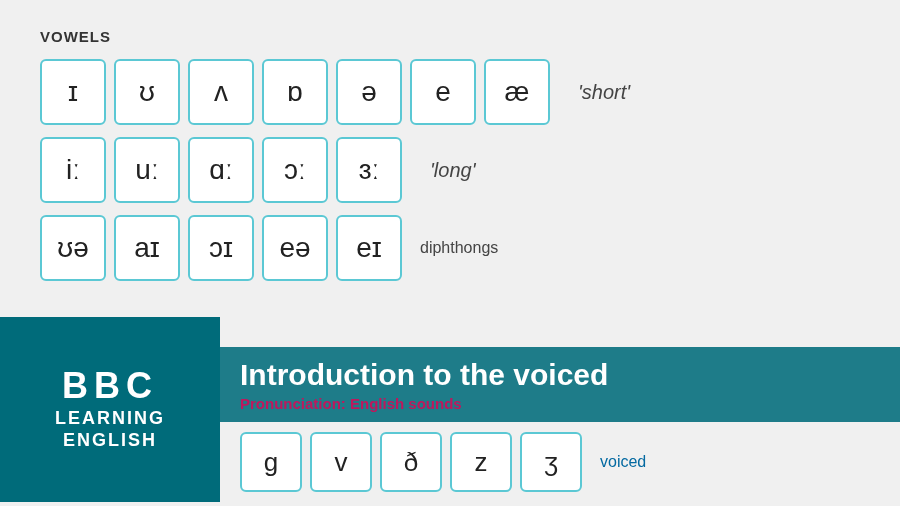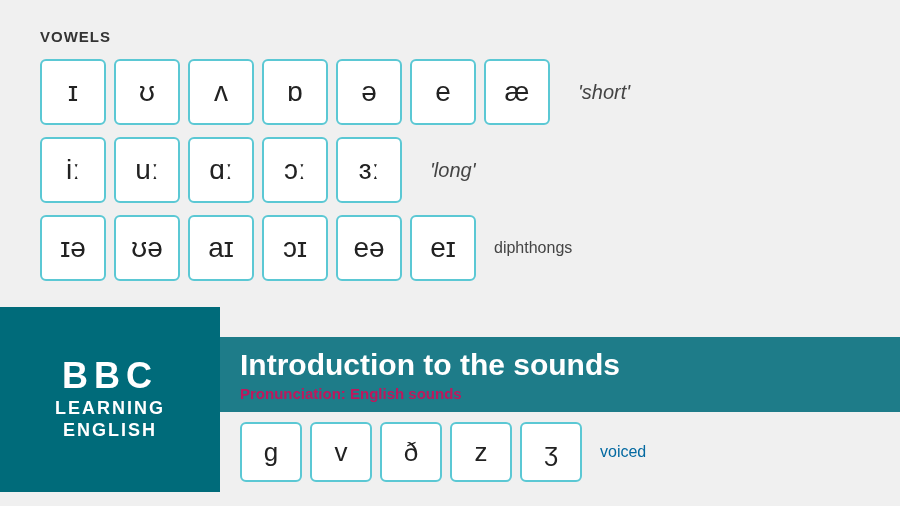--- a/index.html
+++ b/index.html
@@ -55,21 +55,21 @@
 
     .row-label-diphthong {
       font-size: 16px;
       color: #444;
       margin-left: 10px;
     }
 
     
     .bottom-overlay {
       position: absolute;
-      bottom: 14px;
+      bottom: 4px;
       left: 0;
       right: 0;
       height: 185px;
     }
 
     .bbc-logo-box {
       position: absolute;
       bottom: 0;
       left: 0;
       width: 220px;
@@ -175,42 +175,41 @@
   <div class="phoneme-row">
     <div class="phoneme-box">iː</div>
     <div class="phoneme-box">uː</div>
     <div class="phoneme-box">ɑː</div>
     <div class="phoneme-box">ɔː</div>
     <div class="phoneme-box">ɜː</div>
     <span class="row-label">'long'</span>
   </div>
 
   <div class="phoneme-row">
-    <div class="phoneme-box">ɪə</div>
     <div class="phoneme-box">ʊə</div>
     <div class="phoneme-box">aɪ</div>
     <div class="phoneme-box">ɔɪ</div>
     <div class="phoneme-box">eə</div>
     <div class="phoneme-box">eɪ</div>
     <span class="row-label-diphthong">diphthongs</span>
   </div>
 </div>
 
 <div class="bottom-overlay">
 
   <div class="bbc-logo-box">
     <div class="bbc-text">BBC</div>
     <div class="bbc-label">
       <span>LEARNING</span><br>
       <span>ENGLISH</span>
     </div>
   </div>
 
   <div class="title-band">
-    <div class="title-main">Introduction to the sounds</div>
+    <div class="title-main">Introduction to the voiced</div>
     <div class="title-sub">Pronunciation: English sounds</div>
   </div>
 
   <div class="bottom-row-area">
     <div class="phoneme-box-sm">g</div>
     <div class="phoneme-box-sm">v</div>
     <div class="phoneme-box-sm">ð</div>
     <div class="phoneme-box-sm">z</div>
     <div class="phoneme-box-sm">ʒ</div>
     <span class="voiced-label">voiced</span>

